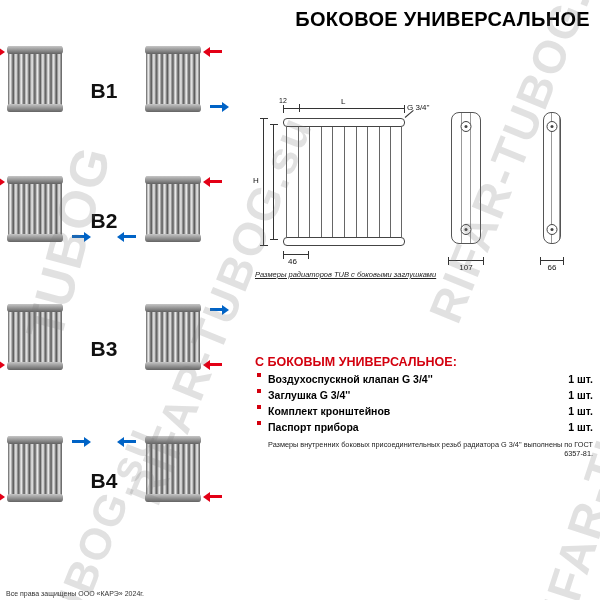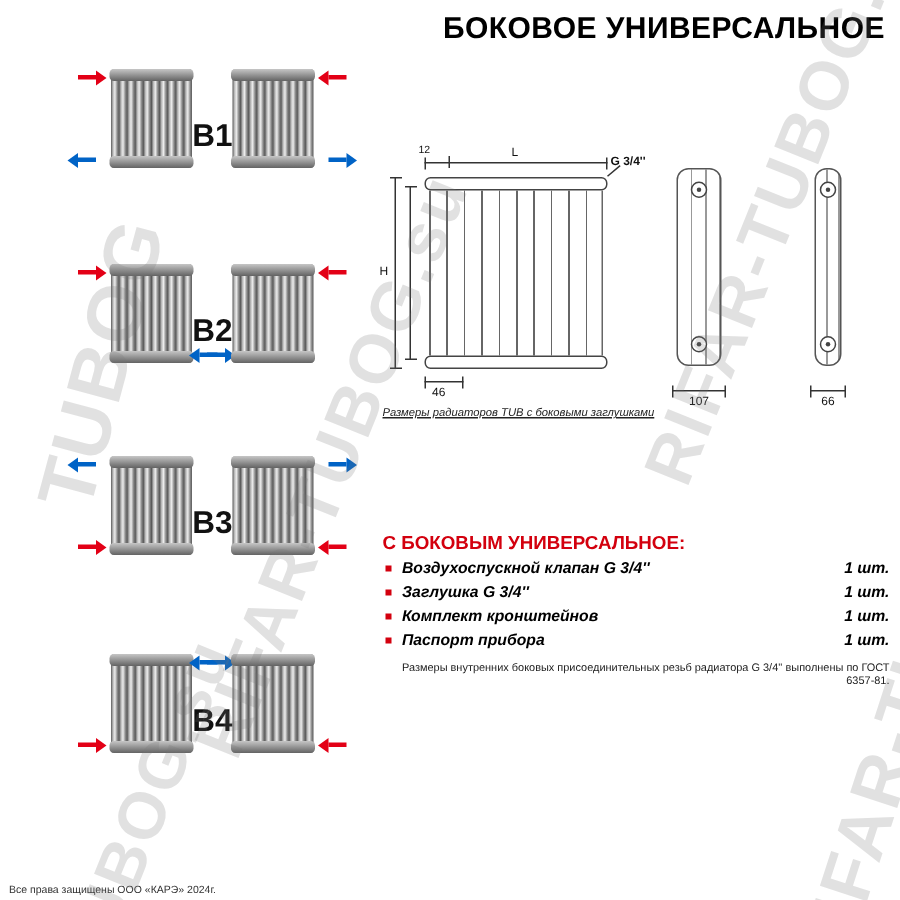--- a/index.html
+++ b/index.html
@@ -13,22 +13,22 @@
   .wm2{left:118px;top:492px;font-size:46px;transform:rotate(-68deg);}
   .wm3{left:418px;top:310px;font-size:46px;transform:rotate(-68deg);}
   .wm4{left:30px;top:640px;font-size:44px;transform:rotate(-68deg);}
   .wm5{left:520px;top:640px;font-size:48px;transform:rotate(-72deg);}
 
   
   .page-title{position:absolute;top:8px;right:10px;text-align:right;font-size:20px;
               font-weight:bold;line-height:1.18;letter-spacing:.3px;z-index:10;}
 
   
-  .scheme-row{position:absolute;left:40px;width:169px;display:flex;align-items:center;
-              justify-content:flex-end;z-index:10;}
+  .scheme-row{position:absolute;left:8px;width:192px;display:flex;align-items:center;
+              justify-content:space-between;z-index:10;}
   .rad-wrap{position:relative;}
   .radiator{width:54px;height:66px;border-radius:2px;
     background:repeating-linear-gradient(90deg,#5a5a5a 0px,#b9b9b9 1.3px,#ececec 2.6px,#8a8a8a 4.2px,#5a5a5a 5.4px);}
   .radiator::before,.radiator::after{content:"";position:absolute;left:-1px;right:-1px;height:8px;
     background:linear-gradient(180deg,#c6c6c6,#636363);border-radius:3px;}
   .radiator::before{top:0;}
   .radiator::after{bottom:0;}
   .scheme-label{font-size:21px;font-weight:bold;color:#111;transform:translateY(12px);}
 
   .arrow{position:absolute;width:12px;height:3px;background:currentColor;}
@@ -58,21 +58,21 @@
   .dim-v::before,.dim-v::after{content:"";position:absolute;left:-4px;height:1px;width:8px;background:#333;}
   .dim-v::before{top:0;} .dim-v::after{bottom:0;}
   .dim-l{left:28px;top:10px;width:122px;}
   .dim-tick12{position:absolute;left:44px;top:6px;width:1px;height:8px;background:#333;}
   .dim-hmain{left:8px;top:20px;height:128px;}
   .dim-hinner{left:18px;top:26px;height:116px;}
   .dim-46{left:28px;top:156px;width:26px;}
   .dim-text{position:absolute;font-size:8px;color:#111;}
   .lbl-12{left:24px;top:-1px;font-size:7px;}
   .lbl-L{left:86px;top:-1px;}
-  .lbl-g{left:152px;top:5px;font-weight:bold;}
+  .lbl-g{left:152px;top:5px;}
   .g-leader{position:absolute;left:150px;top:19px;width:11px;height:1px;background:#333;
             transform:rotate(-40deg);transform-origin:0 50%;}
   .lbl-H{left:-2px;top:78px;}
   .lbl-46{left:33px;top:159px;}
   .side-view{position:absolute;top:14px;}
   .sv1{left:196px;} .sv2{left:288px;}
   .sv-body{position:relative;border:1.5px solid #555;border-radius:8px;background:#fff;box-sizing:border-box;}
   .sv1 .sv-body{width:30px;height:132px;
     background:repeating-linear-gradient(90deg,transparent 0 8.5px,#999 8.5px 9.5px);}
   .sv2 .sv-body{width:18px;height:132px;
@@ -88,21 +88,21 @@
   .sv-dimtext{position:absolute;top:151px;text-align:center;font-size:8px;color:#111;}
   .sv1 .sv-dimtext{left:-3px;width:36px;text-align:center;}
   .sv2 .sv-dimtext{left:-3px;width:24px;}
   .drawing-caption{position:absolute;left:0;top:172px;width:220px;font-size:7.5px;
                    font-style:italic;color:#222;text-decoration:underline;}
 
   
   .equipment{position:absolute;left:255px;top:352px;width:338px;z-index:10;}
   .equip-title{font-size:12.5px;font-weight:bold;}
   .equip-subtitle{font-size:12.5px;font-weight:bold;color:#d3000e;margin-top:3px;}
-  .equip-item{display:flex;align-items:center;font-size:10.5px;font-weight:bold;margin-top:4px;font-style:italic;}
+  .equip-item{display:flex;align-items:flex-start;font-size:10.5px;font-weight:bold;margin-top:4px;}
   .bullet{width:4px;height:4px;background:#d3000e;margin:0 7px 0 2px;flex:0 0 auto;}
   .equip-name{flex:1;}
   .equip-qty{flex:0 0 auto;}
   .equip-note{margin-top:7px;font-size:7.3px;color:#222;text-align:right;}
 
   
   .description{position:absolute;left:255px;top:468px;width:338px;font-size:10.5px;
                line-height:1.45;text-align:justify;z-index:10;}
   .desc-bold{margin-top:9px;font-weight:bold;}
 

